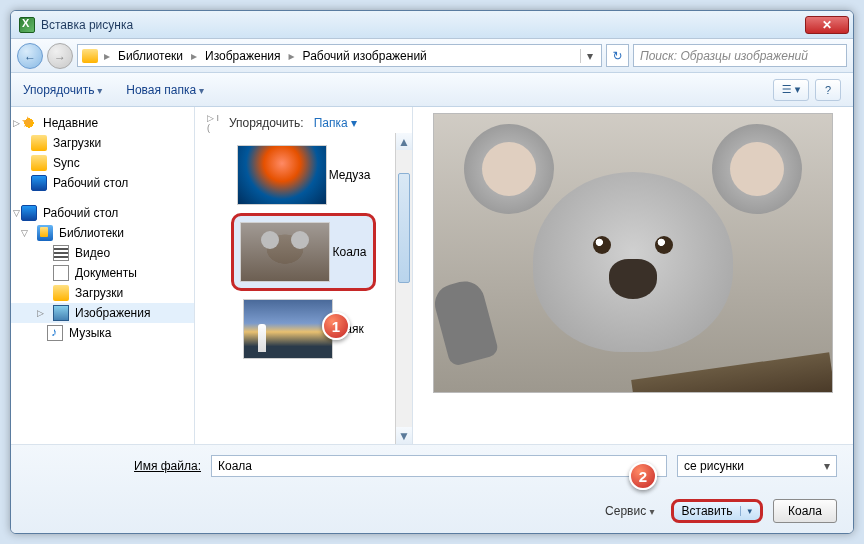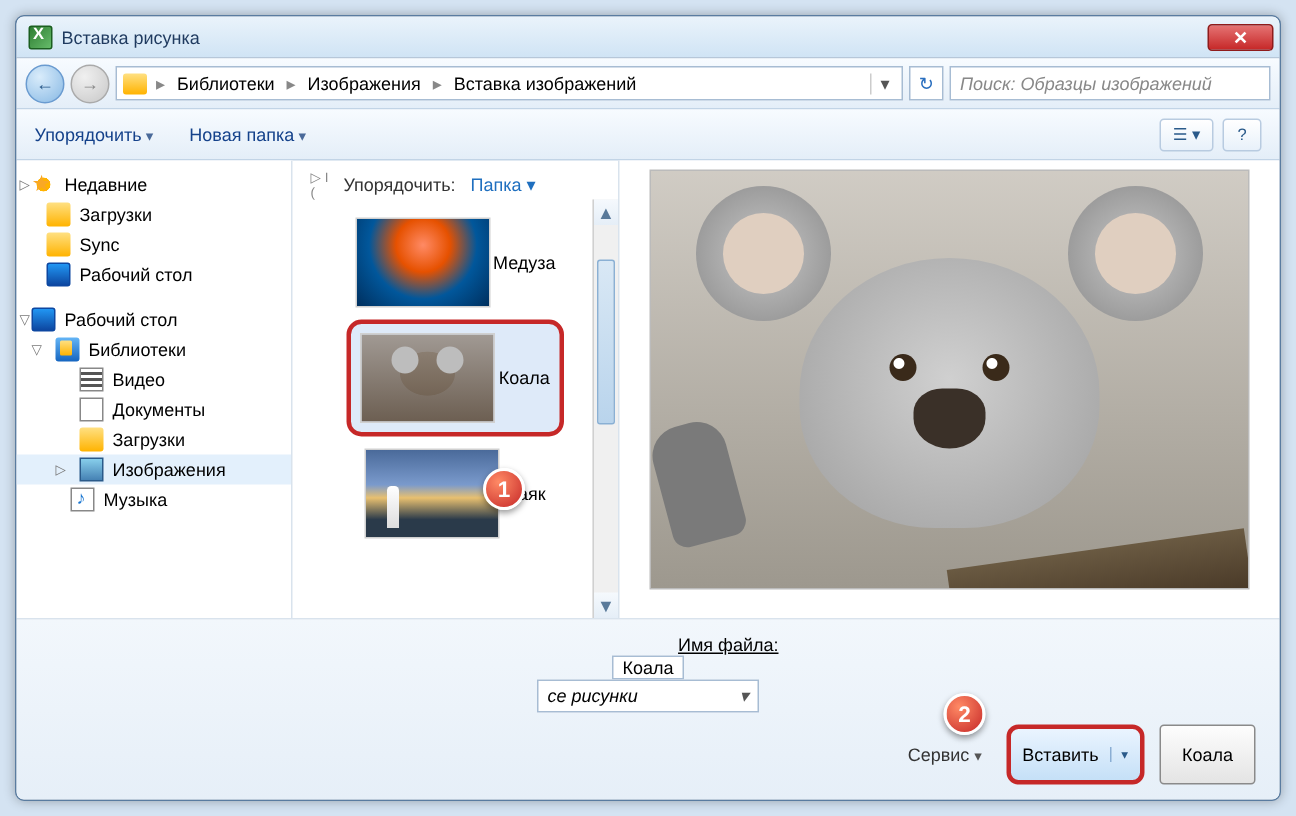--- a/index.html
+++ b/index.html
@@ -73,29 +73,29 @@
 .koala-ear { position:absolute; width:90px; height:90px; background: radial-gradient(circle at 50% 50%, #c8c8c8, #8a8a8a); border-radius:50%; top:10px; }
 .koala-ear.l{ left:30px; } .koala-ear.r{ right:30px; }
 .koala-ear::after{ content:""; position:absolute; inset:18px; background:#e0cfc0; border-radius:50%; }
 .koala-nose{ position:absolute; left:50%; top:52%; transform:translateX(-50%); width:48px; height:40px; background:#3a3028; border-radius:40% 40% 50% 50%; }
 .koala-eye{ position:absolute; width:18px; height:18px; background:radial-gradient(circle at 35% 35%, #fff 0%, #fff 20%, #3a2a1a 24%); border-radius:50%; top:44%; }
 .koala-eye.l{ left:40%; } .koala-eye.r{ right:40%; }
 .koala-paw{ position:absolute; left:6px; bottom:30px; width:50px; height:80px; background:#7a7a7a; border-radius:20px 20px 10px 10px; transform:rotate(-15deg); }
 .branch1{ position:absolute; right:0; bottom:0; width:200px; height:40px; background:linear-gradient(#6a5a42,#4a3a28); transform:rotate(-8deg); transform-origin:right; }
 .bg-bokeh{ position:absolute; inset:0; background: radial-gradient(circle at 20% 20%, rgba(180,200,150,.5) 0%, transparent 40%), radial-gradient(circle at 80% 30%, rgba(150,170,120,.4) 0%, transparent 35%), #6a7a4a; z-index:-1; }
 .footer { border-top:1px solid #d9e3ed; padding:10px 16px; background:linear-gradient(#f2f7fc,#e6eff8); }
-.filename-row { display:flex; align-items:center; margin-bottom:8px;flex-direction:column; }
+.filename-row { display:flex; align-items:center; gap:10px; margin-bottom:22px; }
 .filename-row .lbl { width:174px; text-align:right; text-decoration:underline; }
 .filename-input { flex:1; height:22px; border:1px solid #a7bcd3; background:#fff; padding:0 6px; display:flex; align-items:center; }
-.filetype { width:148px; height:22px; border:1px solid #a7bcd3; background:#fff; padding:0 6px; display:flex; align-items:center; position:relative;font-style:italic; }
+.filetype { width:160px; height:22px; border:1px solid #a7bcd3; background:#fff; padding:0 6px; display:flex; align-items:center; position:relative; }
 .filetype::after{ content:"▾"; position:absolute; right:6px; color:#555; }
 .btn-row { display:flex; justify-content:flex-end; align-items:center; gap:10px; }
 .tools-link { color:#333; margin-right:6px;margin-left:12px; }
 .tools-link .dd{ font-size:10px; color:#555; }
-.btn { height:40px; padding:0 14px; border:1px solid #8a8a8a; background:linear-gradient(#fdfdfd,#e4e4e4); border-radius:3px; display:flex; align-items:center; position:relative; }
+.btn { height:24px; padding:0 14px; border:1px solid #8a8a8a; background:linear-gradient(#fdfdfd,#e4e4e4); border-radius:3px; display:flex; align-items:center; position:relative; }
 .btn.primary { border:3px solid #c62828; border-radius:8px; padding:0 8px; background:linear-gradient(#eaf4ff,#c5e0f7); position:relative; }
 .btn.primary .split{ border-left:1px solid #8aaed4; margin-left:8px; padding-left:6px; font-size:9px; color:#2a5a8a; }
 .marker { position:absolute; width:28px; height:28px; border-radius:50%; background: radial-gradient(circle at 35% 30%, #ff8a65, #c62828); border:2px solid #fff; box-shadow:0 2px 4px rgba(0,0,0,.4); color:#fff; font-weight:bold; font-size:15px; display:flex; align-items:center; justify-content:center; z-index:50; }
 .m1 { top: 312px; left: 322px; }
 .m2 { top: 462px; left: 629px; }
 </style>
 </head>
 <body>
 
 <div class="window">
@@ -114,21 +114,21 @@
     <div class="navbtn fwd">
         <span>→</span>
       </div>
     <div class="breadcrumb">
       <span class="bc-icon"></span>
       <span class="bc-sep">▸</span>
       <span class="bc-item">Библиотеки</span>
       <span class="bc-sep">▸</span>
       <span class="bc-item">Изображения</span>
       <span class="bc-sep">▸</span>
-      <span class="bc-item">Вставка изображений</span>
+      <span class="bc-item">Рабочий изображений</span>
       <span class="bc-drop">▾</span>
     </div>
     <div class="refresh">
         <span>↻</span>
       </div>
     <div class="search">
         <span>Поиск: Образцы изображений</span>
       </div>
   </div>
 

